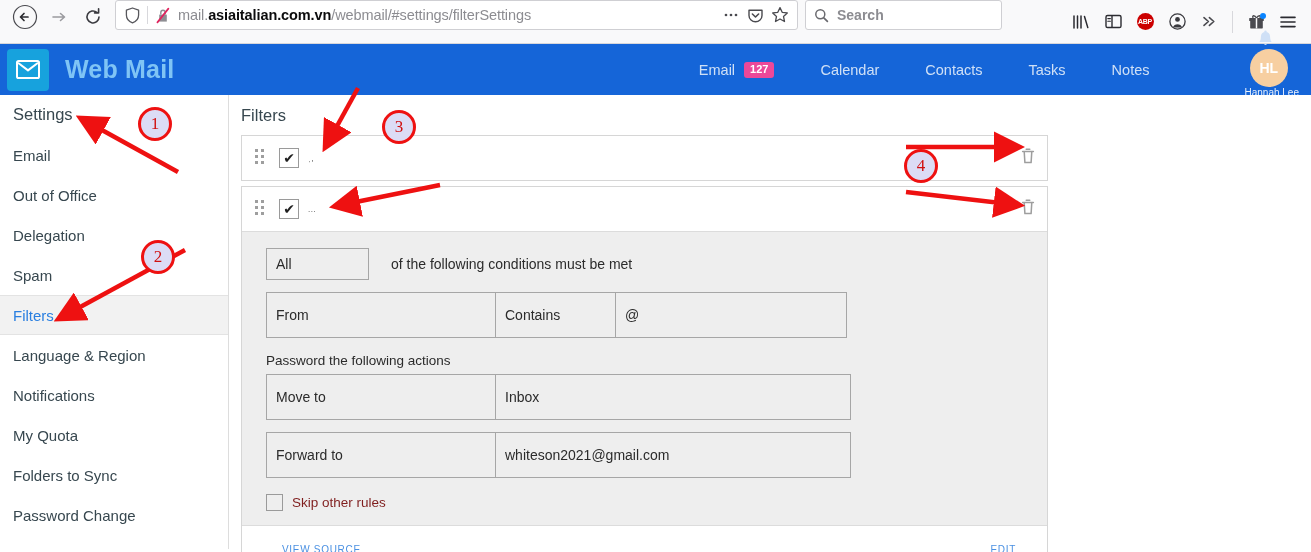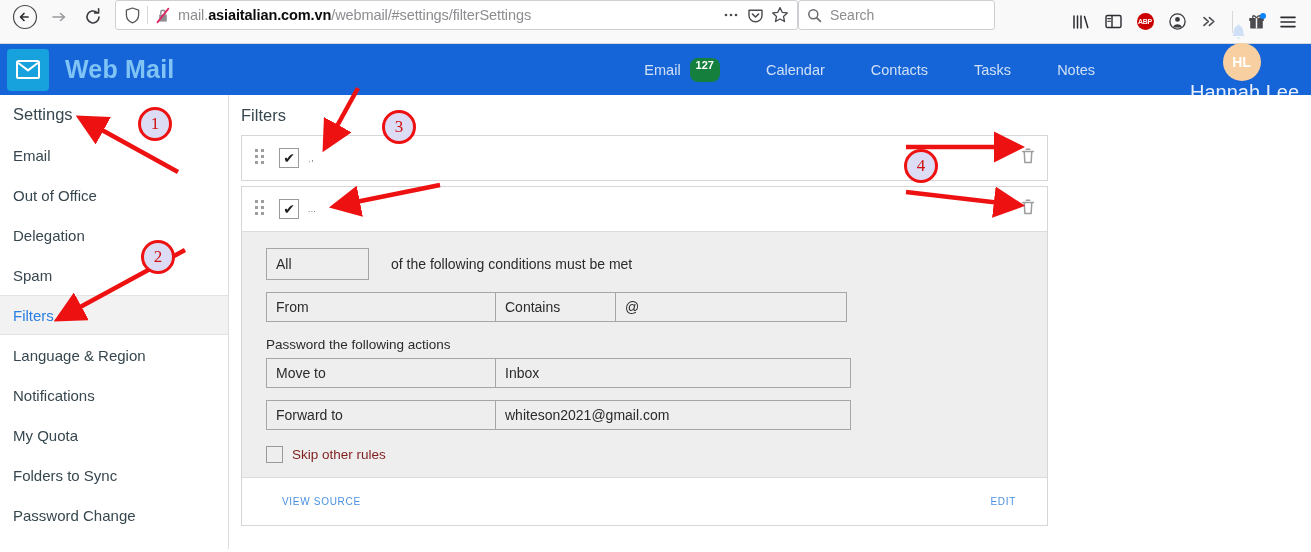--- a/index.html
+++ b/index.html
@@ -52,25 +52,27 @@
     color: #8c8c91;
     white-space: nowrap; overflow: hidden;
     letter-spacing: -0.1px;
   }
   #url-text b { color: #0c0c0d; font-weight: 700; }
   .urlbar-icon { flex: 0 0 auto; display: flex; align-items: center; justify-content: center; }
 
   #searchbar {
     flex: 0 0 auto;
     width: 197px; height: 30px;
+    margin-left: 7px;
     background: #ffffff;
     border: 1px solid #cfcfd3;
     border-radius: 3px;
     display: flex; align-items: center; gap: 8px;
     padding: 0 8px;
+    font-weight: bold;
   }
   #search-placeholder { font-size: 14px; color: #8c8c91; }
 
   #chrome-right {
     flex: 1 1 auto;
     display: flex; align-items: center; justify-content: flex-end;
     gap: 2px; padding-right: 8px;
   }
   .chrome-icon {
     width: 30px; height: 30px;
@@ -115,39 +117,39 @@
     flex: 1 1 auto;
     display: flex; align-items: center; justify-content: flex-end;
     gap: 0;
   }
   .nav-item {
     color: #cfe0f6; font-size: 14.5px;
     padding: 0 23px; height: 51px;
     display: flex; align-items: center; gap: 9px;
   }
   #email-badge {
-    background: #15803d; color: #fff;
+    background: #ec4899; color: #fff;
     font-size: 11px; font-weight: 700;
-    border-radius: 8px; padding: 2px 6px 11px;
+    border-radius: 3px; padding: 2px 6px 3px;
     line-height: 1;
   }
   #header-right {
     display: flex; align-items: center; gap: 0;
     margin-left: 60px; padding-right: 12px; flex-direction: column;
   }
   #bell-btn { width: 42px; display: flex; align-items: center; justify-content: center; }
   #avatar {
     width: 38px; height: 38px; border-radius: 50%;
     background: #f7cfa1; color: #ffffff;
     font-size: 14px; font-weight: 700;
     display: flex; align-items: center; justify-content: center;
     margin-left: 6px; flex: 0 0 auto;
   }
   #user-name {
-    color: #eaf1fc; font-size: 20px;
+    color: #eaf1fc; font-size: 10px;
     margin-left: 12px;
   }
   #user-caret {
     margin-left: 7px; color: #eaf1fc; font-size: 10px;
   }
 
   
   #page-body {
     position: absolute; top: 95px; left: 0;
     width: 1311px; height: 457px;
@@ -227,21 +229,21 @@
 
   #filter-detail {
     background: #eeeeee;
     border-top: 1px solid #dcdcdc;
     padding: 16px 18px 14px 24px;
   }
   .cond-line { display: flex; align-items: center; gap: 22px; }
   .ff {
     background: #eeeeee;
     border: 1px solid #a6a6a6;
-    height: 30px;
+    height: 46px;
     font-size: 14px; color: #2b2b2b;
     display: flex; align-items: center;
     padding: 0 9px;
   }
   #combinator { width: 103px; height: 32px; }
   #cond-text { font-size: 14px; color: #2b2b2b; }
 
   .rule-line { display: flex; margin-top: 12px; }
   .rule-line .ff + .ff { margin-left: -1px; }
   #cond-field { width: 230px; }

